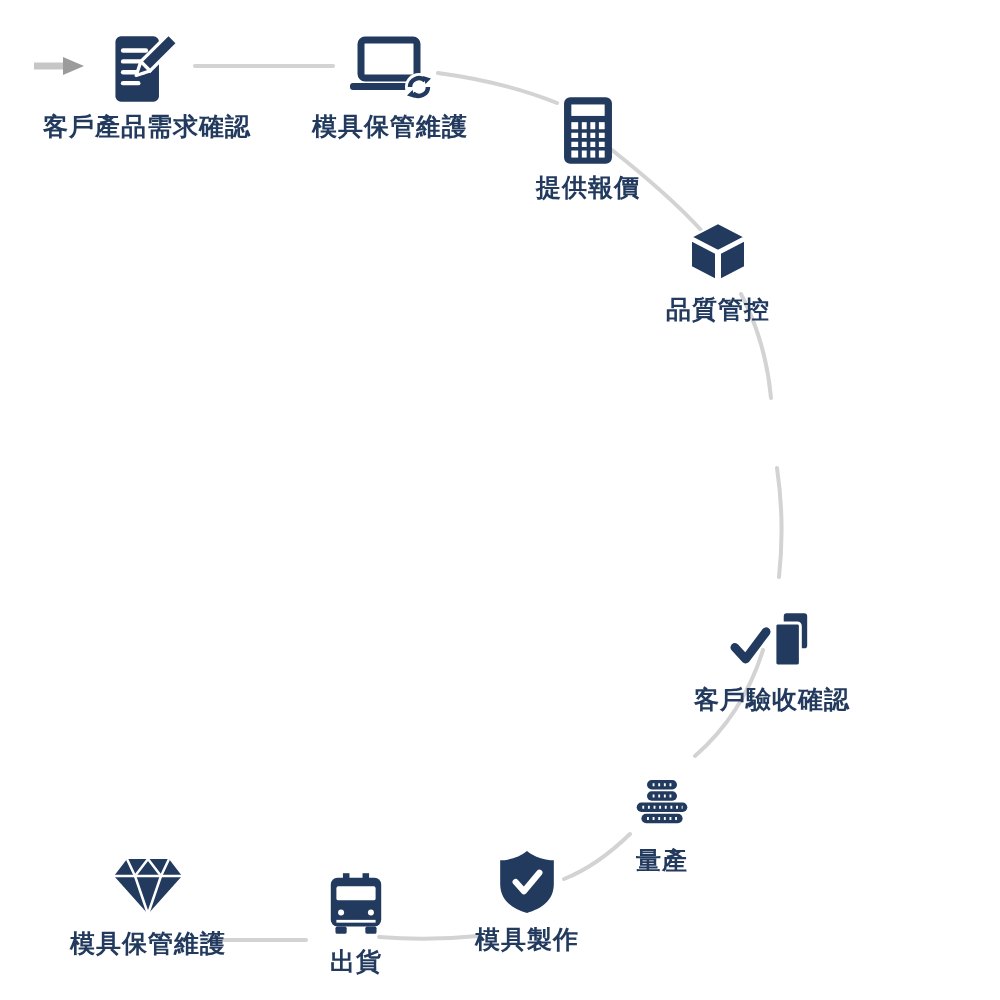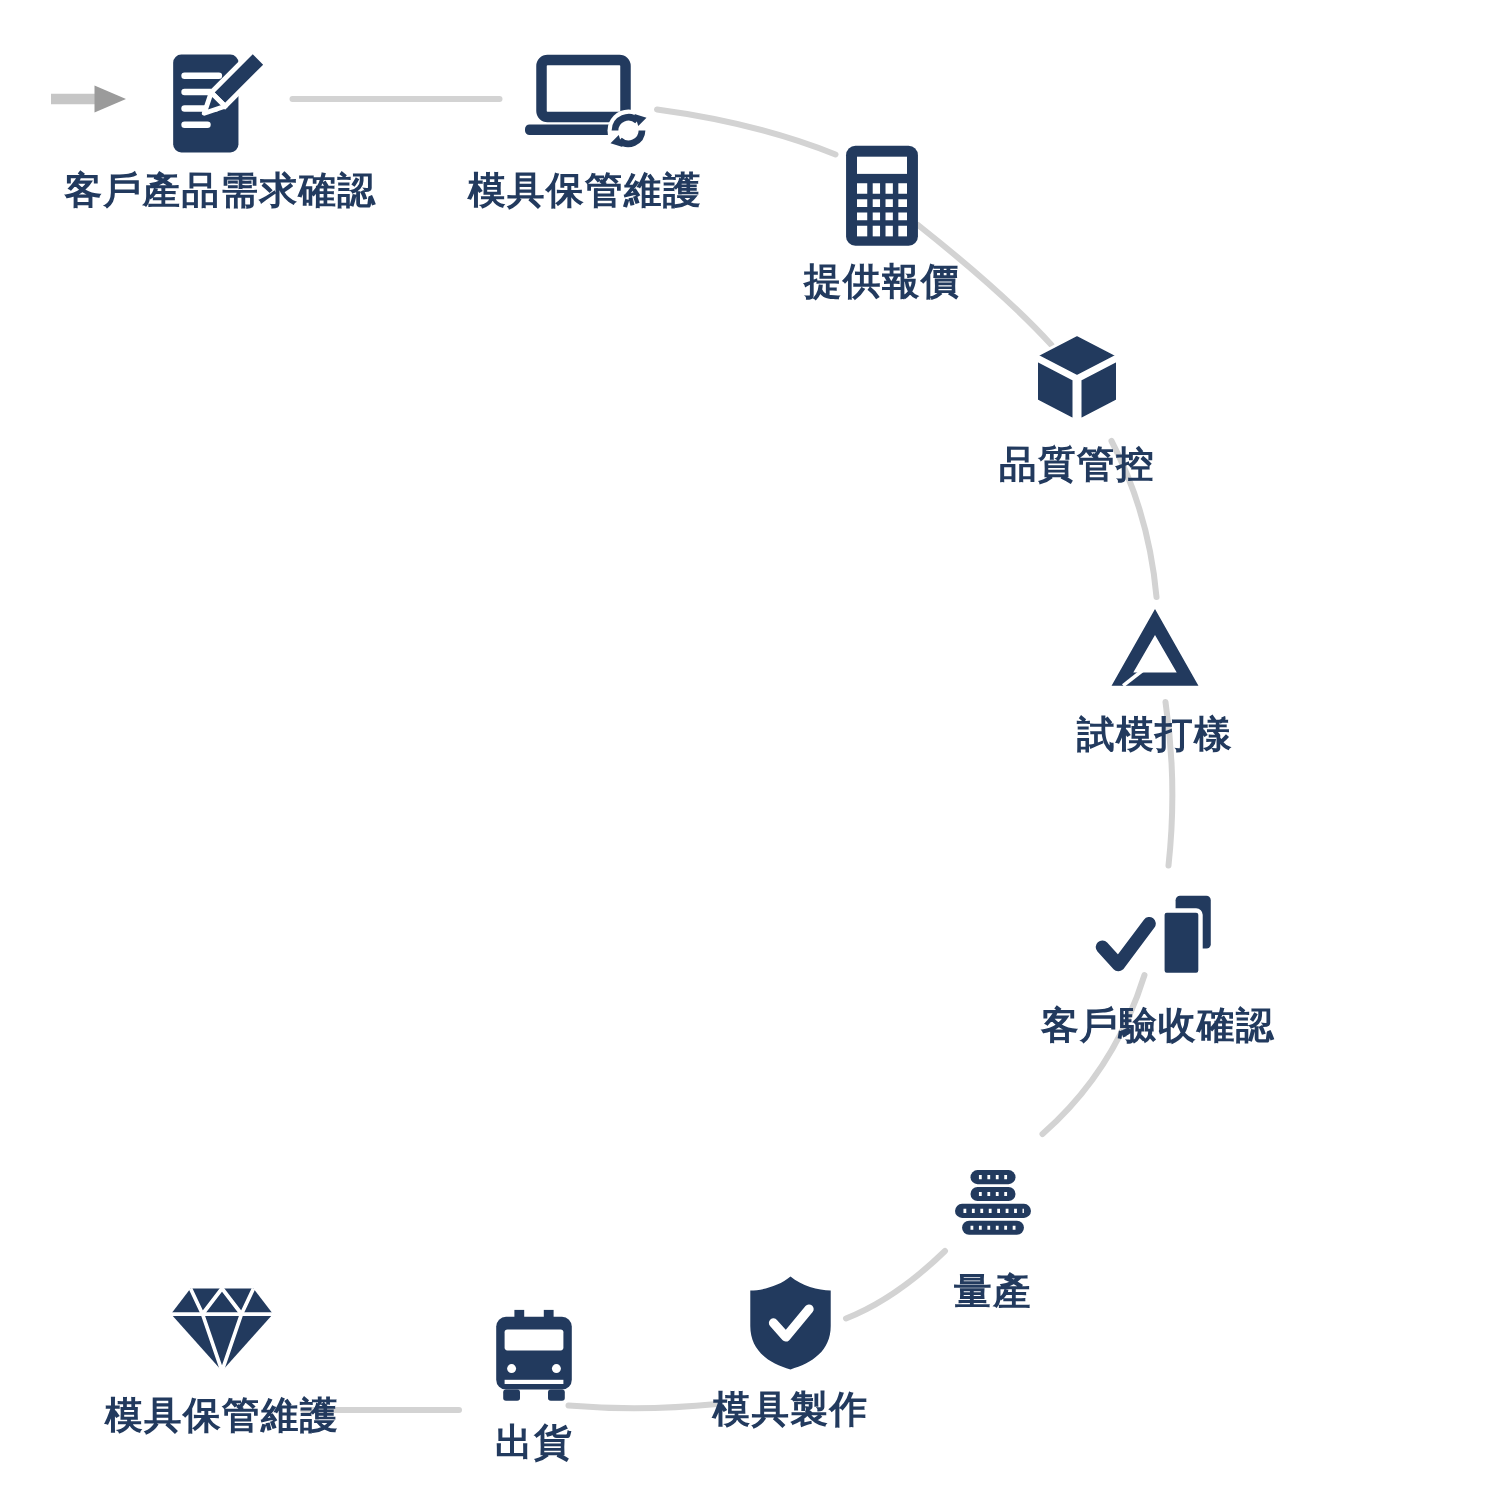--- a/index.html
+++ b/index.html
@@ -102,31 +102,22 @@
         <g fill="currentColor" stroke="#fff" stroke-width="2" stroke-linejoin="round">
           <path d="M32 4 L59 18 L32 32 L5 18 Z"></path>
           <path d="M5 21 L30 34 L30 61 L5 48 Z"></path>
           <path d="M59 21 L34 34 L34 61 L59 48 Z"></path>
         </g>
       </svg>
     </div>
     <div class="step-label">品質管控</div>
   </div>
 
-  <div class="step" style="left:770px;top:394px">
-    <div class="icon-box">
-      <svg viewBox="0 0 64 58" width="62" height="56">
-        <path d="M32 2 L62 55 L2 55 Z M32 20 L47 46 L17 46 Z" fill="currentColor" fill-rule="evenodd"></path>
-        <path d="M10 55 L24 44" stroke="#fff" stroke-width="2.5"></path>
-      </svg>
-    </div>
-    <div class="step-label">試模打樣</div>
-  </div>
 
-  <div class="step" style="left:772px;top:588px">
+  <div class="step" style="left:772px;top:604px">
     <div class="icon-box">
       <svg viewBox="0 0 88 64" width="86" height="63">
         <path d="M6 37 L17 49 L38 21" fill="none" stroke="currentColor" stroke-width="9" stroke-linecap="round" stroke-linejoin="round"></path>
         <rect x="56" y="2" width="24" height="36" rx="3" fill="currentColor"></rect>
         <rect x="47" y="12" width="26" height="44" rx="3" fill="currentColor" stroke="#fff" stroke-width="3"></rect>
       </svg>
     </div>
     <div class="step-label">客戶驗收確認</div>
   </div>
 

